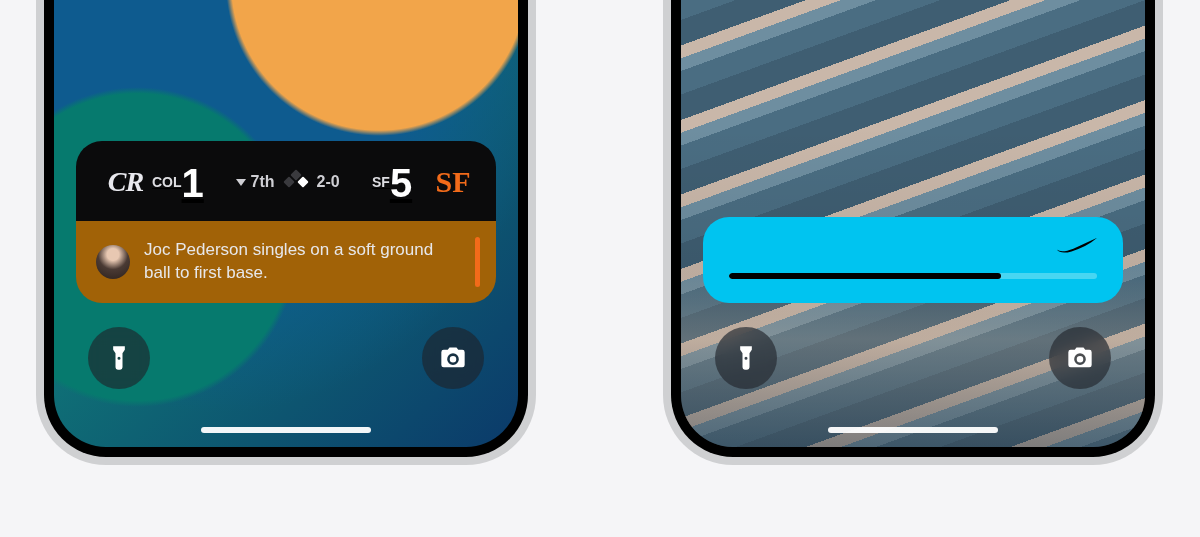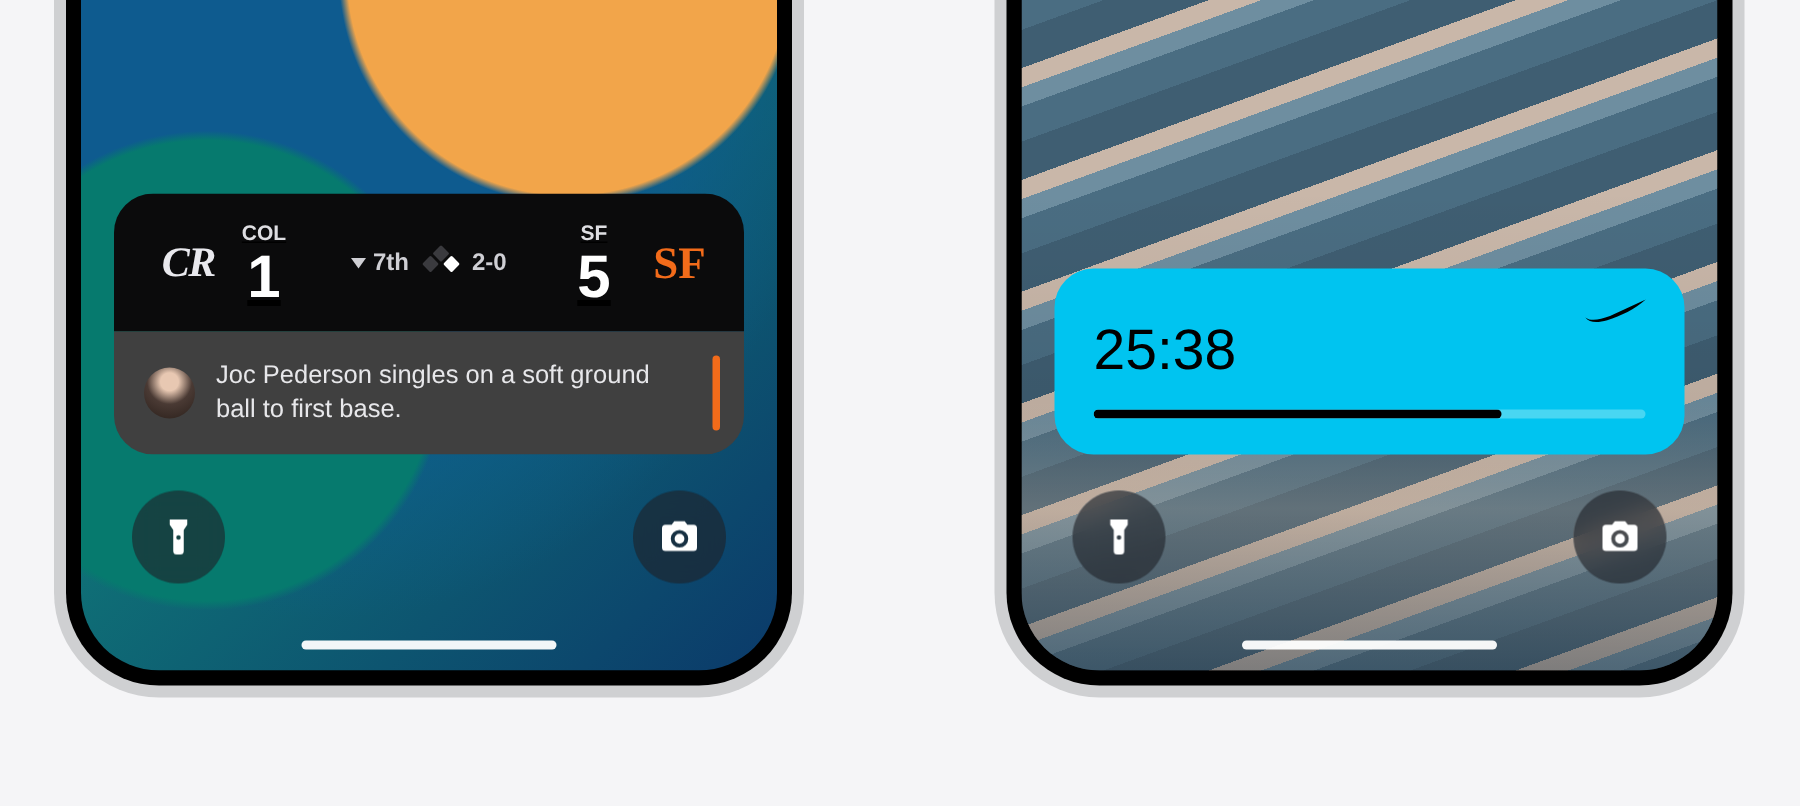--- a/index.html
+++ b/index.html
@@ -102,21 +102,21 @@
     align-items: center;
     gap: 10px;
   }
   .team-logo {
     width: 46px; height: 46px;
     display: flex; align-items: center; justify-content: center;
     flex-shrink: 0;
   }
   .cr-logo { font-family: Georgia, serif; font-style: italic; font-weight: 700; font-size: 28px; color: #e9e9ee; letter-spacing: -1px; margin-left: 13px; }
   .sf-logo { font-family: Georgia, serif; font-weight: 800; font-size: 30px; color: #f26b1a; }
-  .score-col { display:flex; flex-direction:column; align-items:center; min-width:48px;text-decoration:underline; }
+  .score-col { display:flex; flex-direction:row; align-items:center; min-width:48px;text-decoration:underline; }
   .score-abbr { font-size: 14px; font-weight: 600; color: #dedee2; }
   .score-num  { font-size: 40px; font-weight: 700; color: #fff; line-height: 1; margin-top:2px; }
   .center-col {
     flex: 1;
     display:flex; align-items:center; justify-content:center;
     gap: 10px;
     color: #cfcfd4;
     font-size: 16px;
     font-weight: 600;
   }
@@ -124,21 +124,21 @@
   .bases { position:relative; width:22px; height:22px; }
   .bases .b {
     position:absolute; width:8px; height:8px;
     transform: rotate(45deg);
     border-radius:1px;
   }
   .b.first  { right:0; top:7px; background:#fff; }
   .b.second { left:7px; top:0; background:#3a3a3e; }
   .b.third  { left:0; top:7px; background:#3a3a3e; }
   .sports-bot {
-    background: #404040;
+    background: #a16207;
     padding: 18px 20px;
     display:flex; align-items:center; gap:14px;
     position:relative;
   }
   .avatar {
     width:34px; height:34px; border-radius:50%;
     background: radial-gradient(circle at 50% 28%, #e8c8b2 0%, #e8c8b2 20%, #4a3a34 50%, #2a1f1a 100%);
     flex-shrink:0;
   }
   .play-text { color:#e7e7ea; font-size:17px; line-height:1.35; padding-right:20px; }
@@ -245,21 +245,20 @@
       <div class="wp-right"></div>
 
       <div class="nike">
         <div class="swoosh">
           <svg viewBox="0 0 48 20">
               <path d="M2 15c4 3 10 2 18-1L46 2c-8 7-18 12-28 15-7 2-13 2-16-2z" fill="#000"></path>
             </svg>
         </div>
         <div class="nike-row">
           <div class="metric sm">
-            <span class="val-sm">25:38</span>
           </div>
         </div>
         <div class="progress">
           <div class="fill" style="width: 74%;"></div>
         </div>
       </div>
 
       <div class="controls">
         <div class="ctl-btn">
           <svg viewBox="0 0 24 24">

